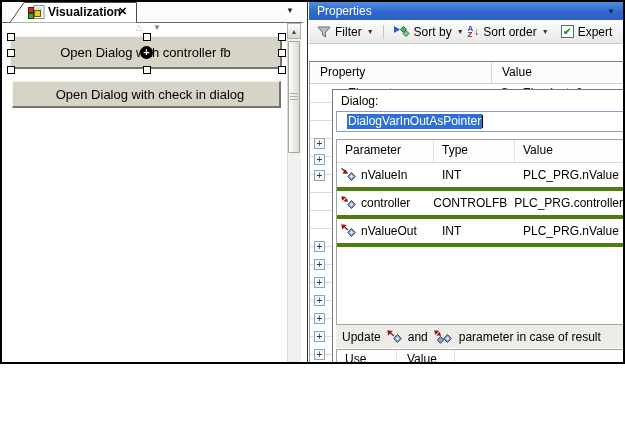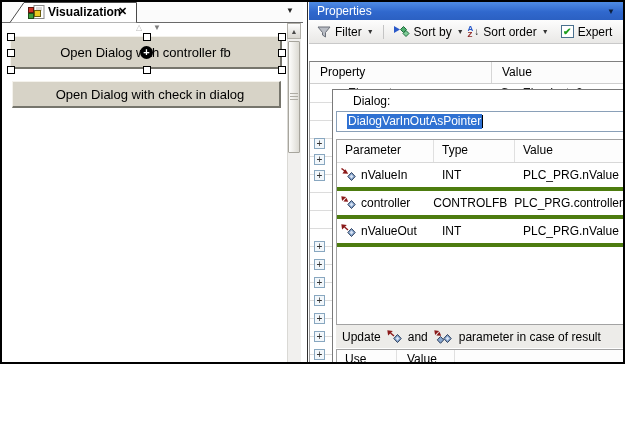--- a/index.html
+++ b/index.html
@@ -68,21 +68,21 @@
   .sliver .s1{left:38px;} .sliver .s2{left:190px;}
   .gutter{position:absolute;left:0;top:23px;width:22px;height:354px;
           background:repeating-linear-gradient(180deg,transparent 0 17px,#dcdcdc 17px 18px);}
   .plusbox{position:absolute;left:4px;width:11px;height:11px;background:#f2f7fb;border:1px solid #88a7c0;
            box-sizing:border-box;color:#333;font-size:10px;line-height:9px;text-align:center;}
   .plusbox::before{content:"+";}
 
   
   .overlay{position:absolute;left:22px;top:27px;width:292px;height:350px;background:#fff;
            border-top:1px solid #7a7a7a;border-left:1px solid #7a7a7a;box-sizing:content-box;overflow:hidden;}
-  .ov-label{position:absolute;left:20px;top:4px;}
+  .ov-label{position:absolute;left:8px;top:4px;}
   .ov-input{position:absolute;left:3px;top:21px;width:288px;height:21px;border:1px solid #8aa0b8;background:#fff;
             box-sizing:border-box;display:flex;align-items:center;padding-left:10px;}
   .sel-text{background:#2f71d2;color:#fff;padding:0 1px;line-height:15px;}
   .caret{display:inline-block;width:1px;height:13px;background:#000;margin-left:0;}
 
   .ptable{position:absolute;left:3px;top:49px;width:288px;height:186px;border:1px solid #a3a3a3;box-sizing:border-box;background:#fff;}
   .pt-head{display:flex;height:22px;border-bottom:1px solid #d8d8d8;background:#fdfdfd;}
   .pt-hc{line-height:21px;padding-left:8px;box-sizing:border-box;}
   .pt-c1{width:97px;border-right:1px solid #e0e0e0;}
   .pt-c2{width:81px;border-right:1px solid #e0e0e0;}

